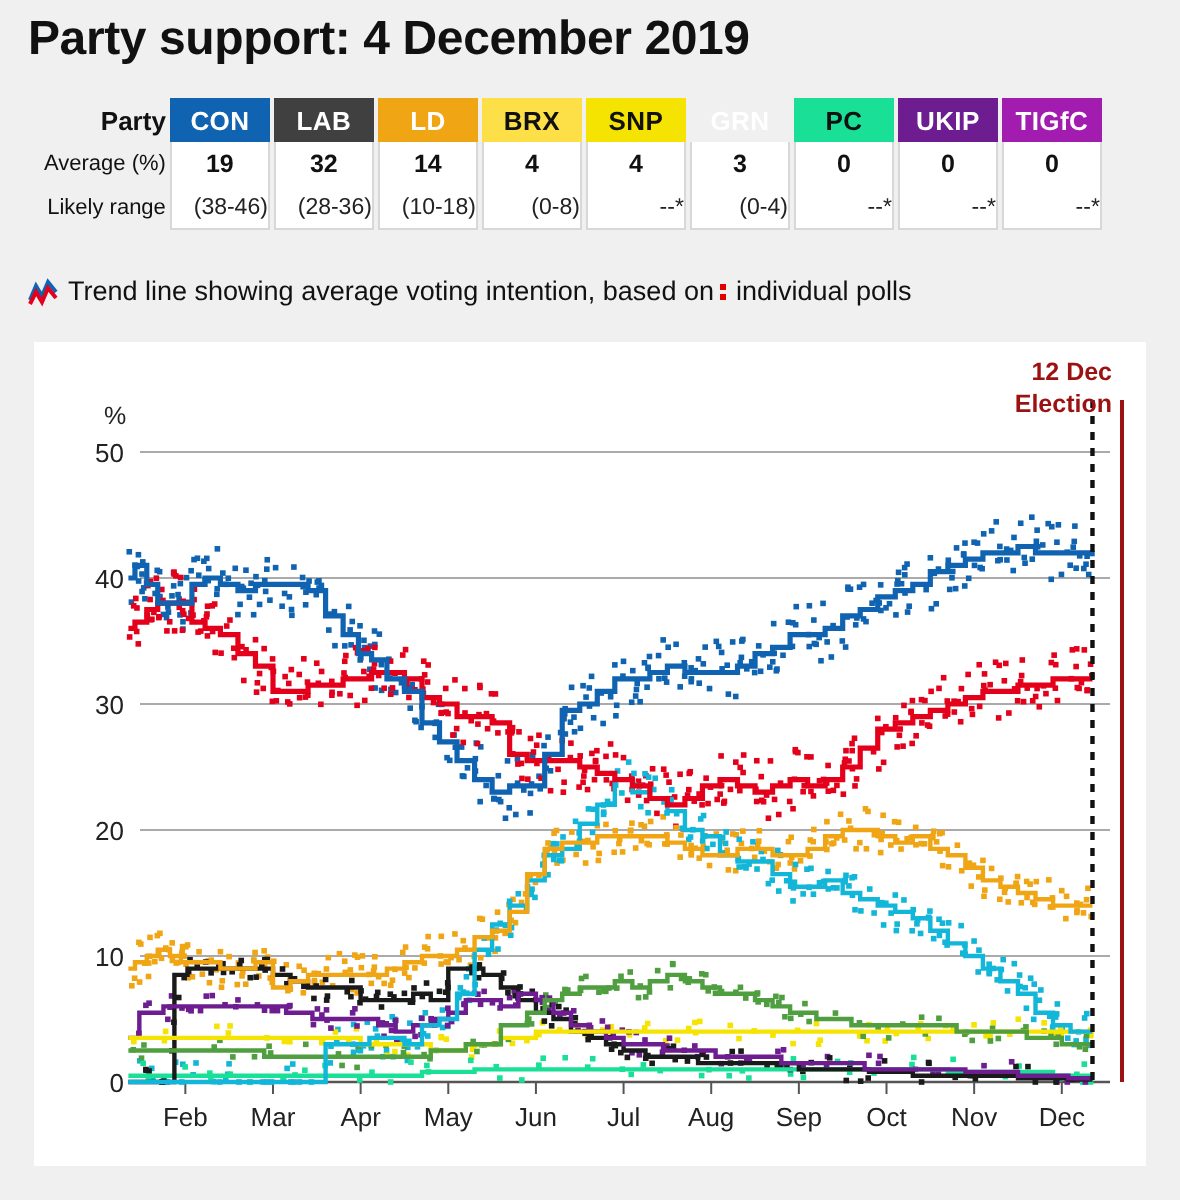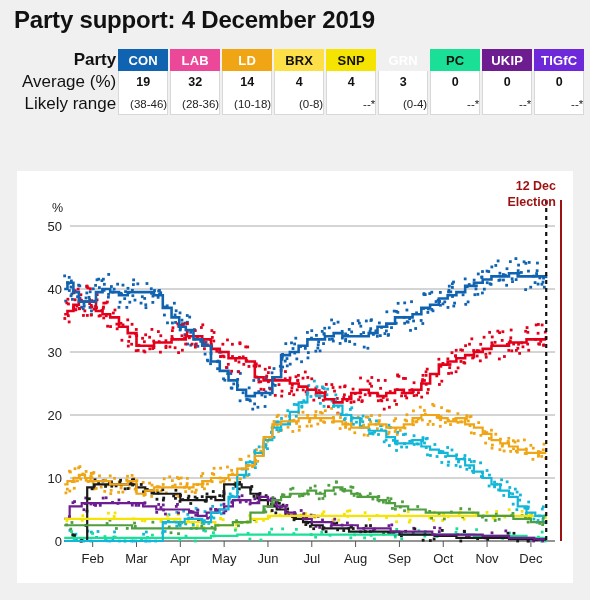--- a/index.html
+++ b/index.html
@@ -40,30 +40,30 @@
     top: 49px;
     border-collapse: separate;
     border-spacing: 2px 0;
   }
   .party-table td, .party-table th {
     padding: 0;
     margin: 0;
   }
   .rowlab {
     text-align: right;
-    font-size: 17px;
+    font-size: 11px;
     color: #111;
     padding-right: 7px;
     white-space: nowrap;
     vertical-align: middle;
     height: 22px;
   }
   .rowlab.head {
     font-weight: bold;
-    font-size: 17px;
+    font-size: 13px;
   }
   .pcell {
     width: 50px;
     height: 20px;
     text-align: center;
     vertical-align: middle;
     font-size: 13px;
     font-weight: bold;
     color: #fff;
     letter-spacing: 0.2px;
@@ -165,28 +165,28 @@
 
 <div class="page">
 
   <div class="title">Party support: 4 December 2019</div>
 
   <table class="party-table">
     <tbody>
       <tr>
         <td class="rowlab head">Party</td>
       <td class="pcell" style="background: rgb(16, 99, 176); color: rgb(255, 255, 255);">CON</td>
-          <td class="pcell" style="background: #ec4899; color: rgb(255, 255, 255);">LAB</td>
+          <td class="pcell" style="background: #404040; color: rgb(255, 255, 255);">LAB</td>
           <td class="pcell" style="background: rgb(240, 165, 21); color: rgb(255, 255, 255);">LD</td>
           <td class="pcell" style="background: #fde047; color: rgb(17, 17, 17);">BRX</td>
           <td class="pcell" style="background: rgb(245, 227, 2); color: rgb(17, 17, 17);">SNP</td>
           <td class="pcell" style="color: rgb(255, 255, 255);">GRN</td>
           <td class="pcell" style="background: rgb(25, 224, 150); color: rgb(17, 17, 17);">PC</td>
           <td class="pcell" style="background: rgb(109, 29, 143); color: rgb(255, 255, 255); margin-top: 45px;">UKIP</td>
-          <td class="pcell" style="background: #6d28d9; color: rgb(255, 255, 255);">TIGfC</td>
+          <td class="pcell" style="background: #a21caf; color: rgb(255, 255, 255);">TIGfC</td>
         </tr>
       <tr>
         <td class="rowlab">Average (%)</td>
       <td class="vcell">19</td>
           <td class="vcell">32</td>
           <td class="vcell">14</td>
           <td class="vcell">4</td>
           <td class="vcell">4</td>
           <td class="vcell">3</td>
           <td class="vcell">0</td>
@@ -201,20 +201,34 @@
           <td class="rcell">(0-8)</td>
           <td class="rcell">--*</td>
           <td class="rcell">(0-4)</td>
           <td class="rcell">--*</td>
           <td class="rcell">--*</td>
           <td class="rcell">--*</td>
         </tr>
     </tbody>
   </table>
 
+  <div class="legend">
+    <span class="legend-icon">
+      <svg width="16" height="15" viewBox="0 0 16 15">
+        <polyline points="1,11 4,4 7,9 10,2 14,7" fill="none" stroke="#1063b0" stroke-width="2"></polyline>
+        <polyline points="1,13 4,7 7,12 10,5 14,10" fill="none" stroke="#e4001b" stroke-width="2"></polyline>
+      </svg>
+    </span>
+    <span>Trend line showing average voting intention, based on</span>
+    <span class="legend-dot">
+        <i></i>
+        <i></i>
+      </span>
+    <span>individual polls</span>
+  </div>
 
   <div class="chart-box">
     <svg class="chart-svg" id="chart-svg" width="556" height="412" viewBox="0 0 556 412">
         <line x1="53" y1="370" x2="538" y2="370" stroke="#aaaaaa" stroke-width="1"></line>
         <text x="45" y="375" text-anchor="end" class="axlab">0</text>
         <line x1="53" y1="307" x2="538" y2="307" stroke="#aaaaaa" stroke-width="1"></line>
         <text x="45" y="312" text-anchor="end" class="axlab">10</text>
         <line x1="53" y1="244" x2="538" y2="244" stroke="#aaaaaa" stroke-width="1"></line>
         <text x="45" y="249" text-anchor="end" class="axlab">20</text>
         <line x1="53" y1="181" x2="538" y2="181" stroke="#aaaaaa" stroke-width="1"></line>

